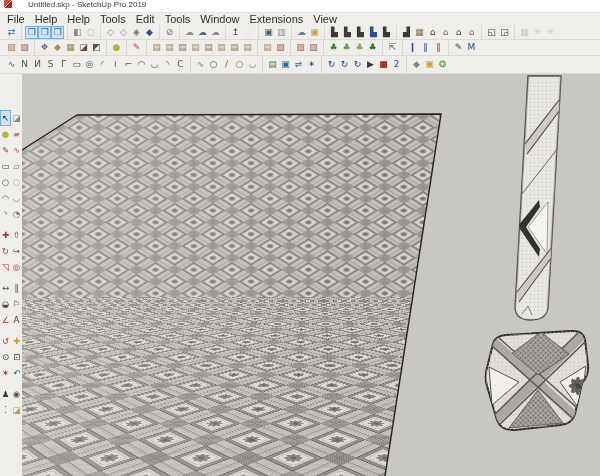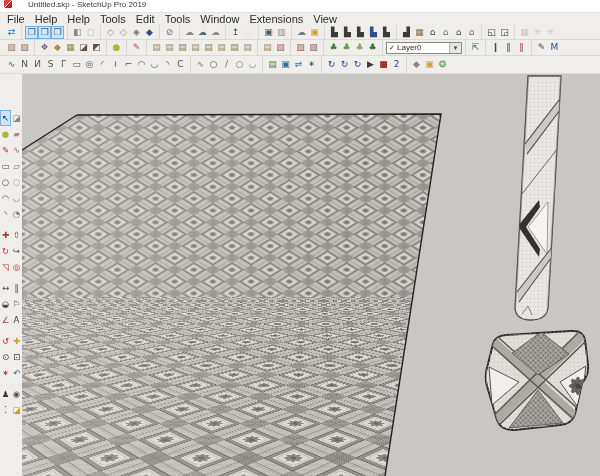--- a/index.html
+++ b/index.html
@@ -175,27 +175,20 @@
         <span class="tb-icon" style="color: rgb(168, 90, 80);">▨</span>
         <span class="tb-icon" style="color: rgb(152, 90, 104);">▨</span>
       </div>
       <div class="tb-group">
         <span class="tb-icon" style="color: rgb(62, 126, 58);">♣</span>
         <span class="tb-icon" style="color: rgb(93, 154, 74);">♣</span>
         <span class="tb-icon" style="color: rgb(131, 166, 100);">♣</span>
         <span class="tb-icon" style="color: rgb(46, 110, 46);">♣</span>
       </div>
       <div class="tb-group">
-        <div class="layers-combo">
-          <span class="combo-check">✓</span>
-          <span class="combo-value">Layer0</span>
-          <span class="combo-arrow">▼</span>
-        </div>
-      </div>
-      <div class="tb-group">
         <span class="tb-icon" style="color: rgb(42, 106, 154);">⇱</span>
       </div>
       <div class="tb-group">
         <span class="tb-icon" style="color: rgb(42, 74, 154);">❙</span>
         <span class="tb-icon" style="color: rgb(42, 74, 154);">‖</span>
         <span class="tb-icon" style="color: rgb(160, 58, 56);">‖</span>
       </div>
       <div class="tb-group">
         <span class="tb-icon" style="color: rgb(74, 72, 69);">✎</span>
         <span class="tb-icon" style="color: rgb(42, 74, 154);">M</span>

